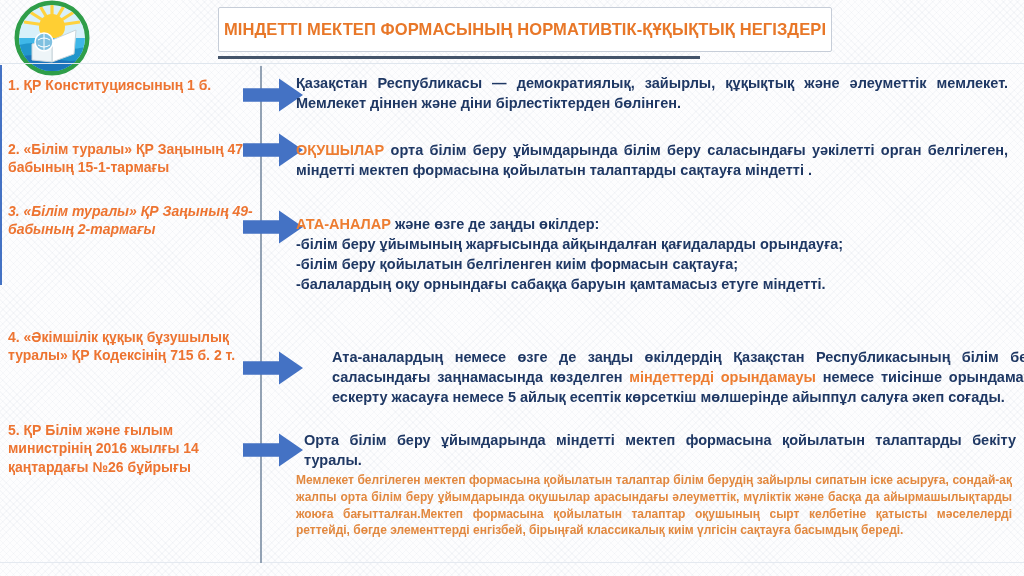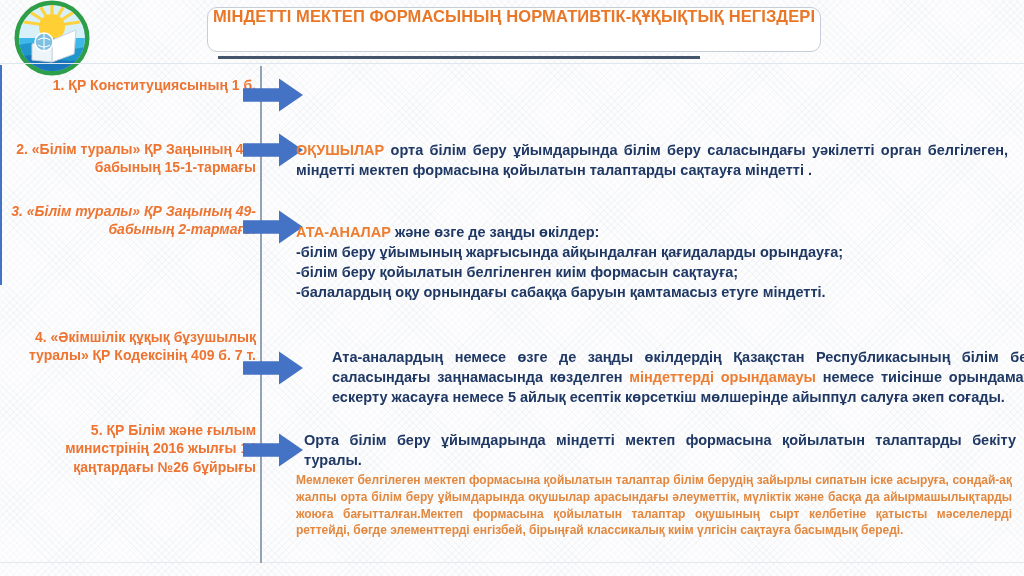--- a/index.html
+++ b/index.html
@@ -6,53 +6,53 @@
   body{font-family:"Liberation Sans",sans-serif;background:#ffffff;}
   .slide{
     position:relative;width:1024px;height:576px;overflow:hidden;
     background:
       repeating-linear-gradient(45deg, rgba(120,140,170,.05) 0 1px, transparent 1px 5px),
       repeating-linear-gradient(-45deg, rgba(120,140,170,.05) 0 1px, transparent 1px 5px),
       #fdfdfe;
   }
   
   .title-box{
-    position:absolute;left:207px;top:7px;width:612px;height:43px;
-    background:#ffffff;border:1px solid #c6cdd8;border-radius:10px;
-    display:flex;justify-content:center;
+    position:absolute;left:218px;top:7px;width:612px;height:43px;
+    background:#ffffff;border:1px solid #c6cdd8;border-radius:2px;
+    display:flex;align-items:center;justify-content:center;
   }
   .title-text{
     color:#e87728;font-weight:700;font-size:16.5px;letter-spacing:0.1px;
     text-align:center;line-height:1.05;
   }
   .title-underline{position:absolute;left:218px;top:56px;width:482px;height:3px;background:#44546a;}
   .header-rule{position:absolute;left:0;top:63px;width:1024px;height:1px;background:#dfe6ee;}
   .bottom-rule{position:absolute;left:0;top:562px;width:1024px;height:1px;background:#e4e9f0;}
   .left-accent{position:absolute;left:0;top:65px;width:2px;height:220px;background:#4472c4;}
   .v-divider{position:absolute;left:260px;top:66px;width:2px;height:497px;background:#93a2b4;}
   
   .logo{position:absolute;left:14px;top:0px;width:76px;height:76px;}
   
   .left-item{
     position:absolute;left:8px;width:248px;
-    color:#ed7431;font-weight:700;font-size:14px;line-height:1.32;text-align:right;
+    color:#ed7431;font-weight:700;font-size:14px;line-height:1.32;
   }
   .li-1{top:76px;} .li-2{top:140px;} .li-3{top:202px;font-style:italic;} .li-4{top:328px;} .li-5{top:421px;}
   
   .arrow{
     position:absolute;left:243px;width:60px;height:36px;background:#4472c4;
     clip-path:polygon(0 31%,60% 31%,60% 4%,100% 50%,60% 96%,60% 69%,0 69%);
   }
   .ar-1{top:77px;} .ar-2{top:132px;} .ar-3{top:209px;} .ar-4{top:350px;} .ar-5{top:432px;}
   
   .para{
     position:absolute;left:296px;width:712px;
     color:#1f3864;font-weight:700;font-size:14.5px;line-height:1.38;text-align:justify;
   }
-  .p-1{top:73px;} .p-2{top:140px;} .p-3{top:214px;margin-top:8px;} .p-4{top:347px;margin-left:36px;} .p-5{top:430px;margin-left:8px;}
+  .p-1{top:73px;} .p-2{top:140px;} .p-3{top:214px;} .p-4{top:347px;margin-left:36px;} .p-5{top:430px;margin-left:8px;}
   .lead{color:#ed7d31;}
   .hl{color:#ed7d31;}
   .bullet{text-align:justify;}
   .note{
     position:absolute;left:296px;top:472px;width:716px;
     color:#e2883f;font-weight:700;font-size:12px;line-height:1.4;text-align:justify;
   }
 </style>
 </head>
 <body>
@@ -93,29 +93,30 @@
   </div>
   <div class="title-underline"></div>
   <div class="header-rule"></div>
   <div class="bottom-rule"></div>
   <div class="left-accent"></div>
   <div class="v-divider"></div>
 
   <div class="left-item li-1">1. ҚР Конституциясының 1 б.</div>
   <div class="left-item li-2">2. «Білім туралы» ҚР Заңының 47-бабының 15-1-тармағы</div>
   <div class="left-item li-3">3. «Білім туралы» ҚР Заңының  49-бабының 2-тармағы</div>
-  <div class="left-item li-4">4. «Әкімшілік құқық бұзушылық туралы» ҚР Кодексінің 409 б. 7 т.</div>
+  <div class="left-item li-4">4. «Әкімшілік құқық бұзушылық туралы» ҚР Кодексінің 715 б. 2 т.</div>
   <div class="left-item li-5">5. ҚР Білім және ғылым министрінің 2016 жылғы 14 қаңтардағы №26 бұйрығы</div>
 
   <div class="arrow ar-1"></div>
   <div class="arrow ar-2"></div>
   <div class="arrow ar-3"></div>
   <div class="arrow ar-4"></div>
   <div class="arrow ar-5"></div>
 
+  <div class="para p-1">Қазақстан Республикасы — демократиялық, зайырлы, құқықтық және әлеуметтік мемлекет. Мемлекет діннен және діни бірлестіктерден бөлінген.</div>
 
   <div class="para p-2">
     <span class="lead">ОҚУШЫЛАР</span><span> орта білім беру ұйымдарында білім беру саласындағы уәкілетті орган белгілеген, міндетті мектеп формасына қойылатын талаптарды сақтауға міндетті .</span>
   </div>
 
   <div class="para p-3">
     <div><span class="lead">АТА-АНАЛАР</span><span> және өзге де заңды өкілдер:</span></div>
     <div class="bullet">-білім беру ұйымының жарғысында айқындалған қағидаларды орындауға;</div>
     <div class="bullet">-білім беру қойылатын белгіленген киім формасын сақтауға;</div>
     <div class="bullet">-балалардың оқу орнындағы сабаққа баруын қамтамасыз етуге міндетті.</div>

